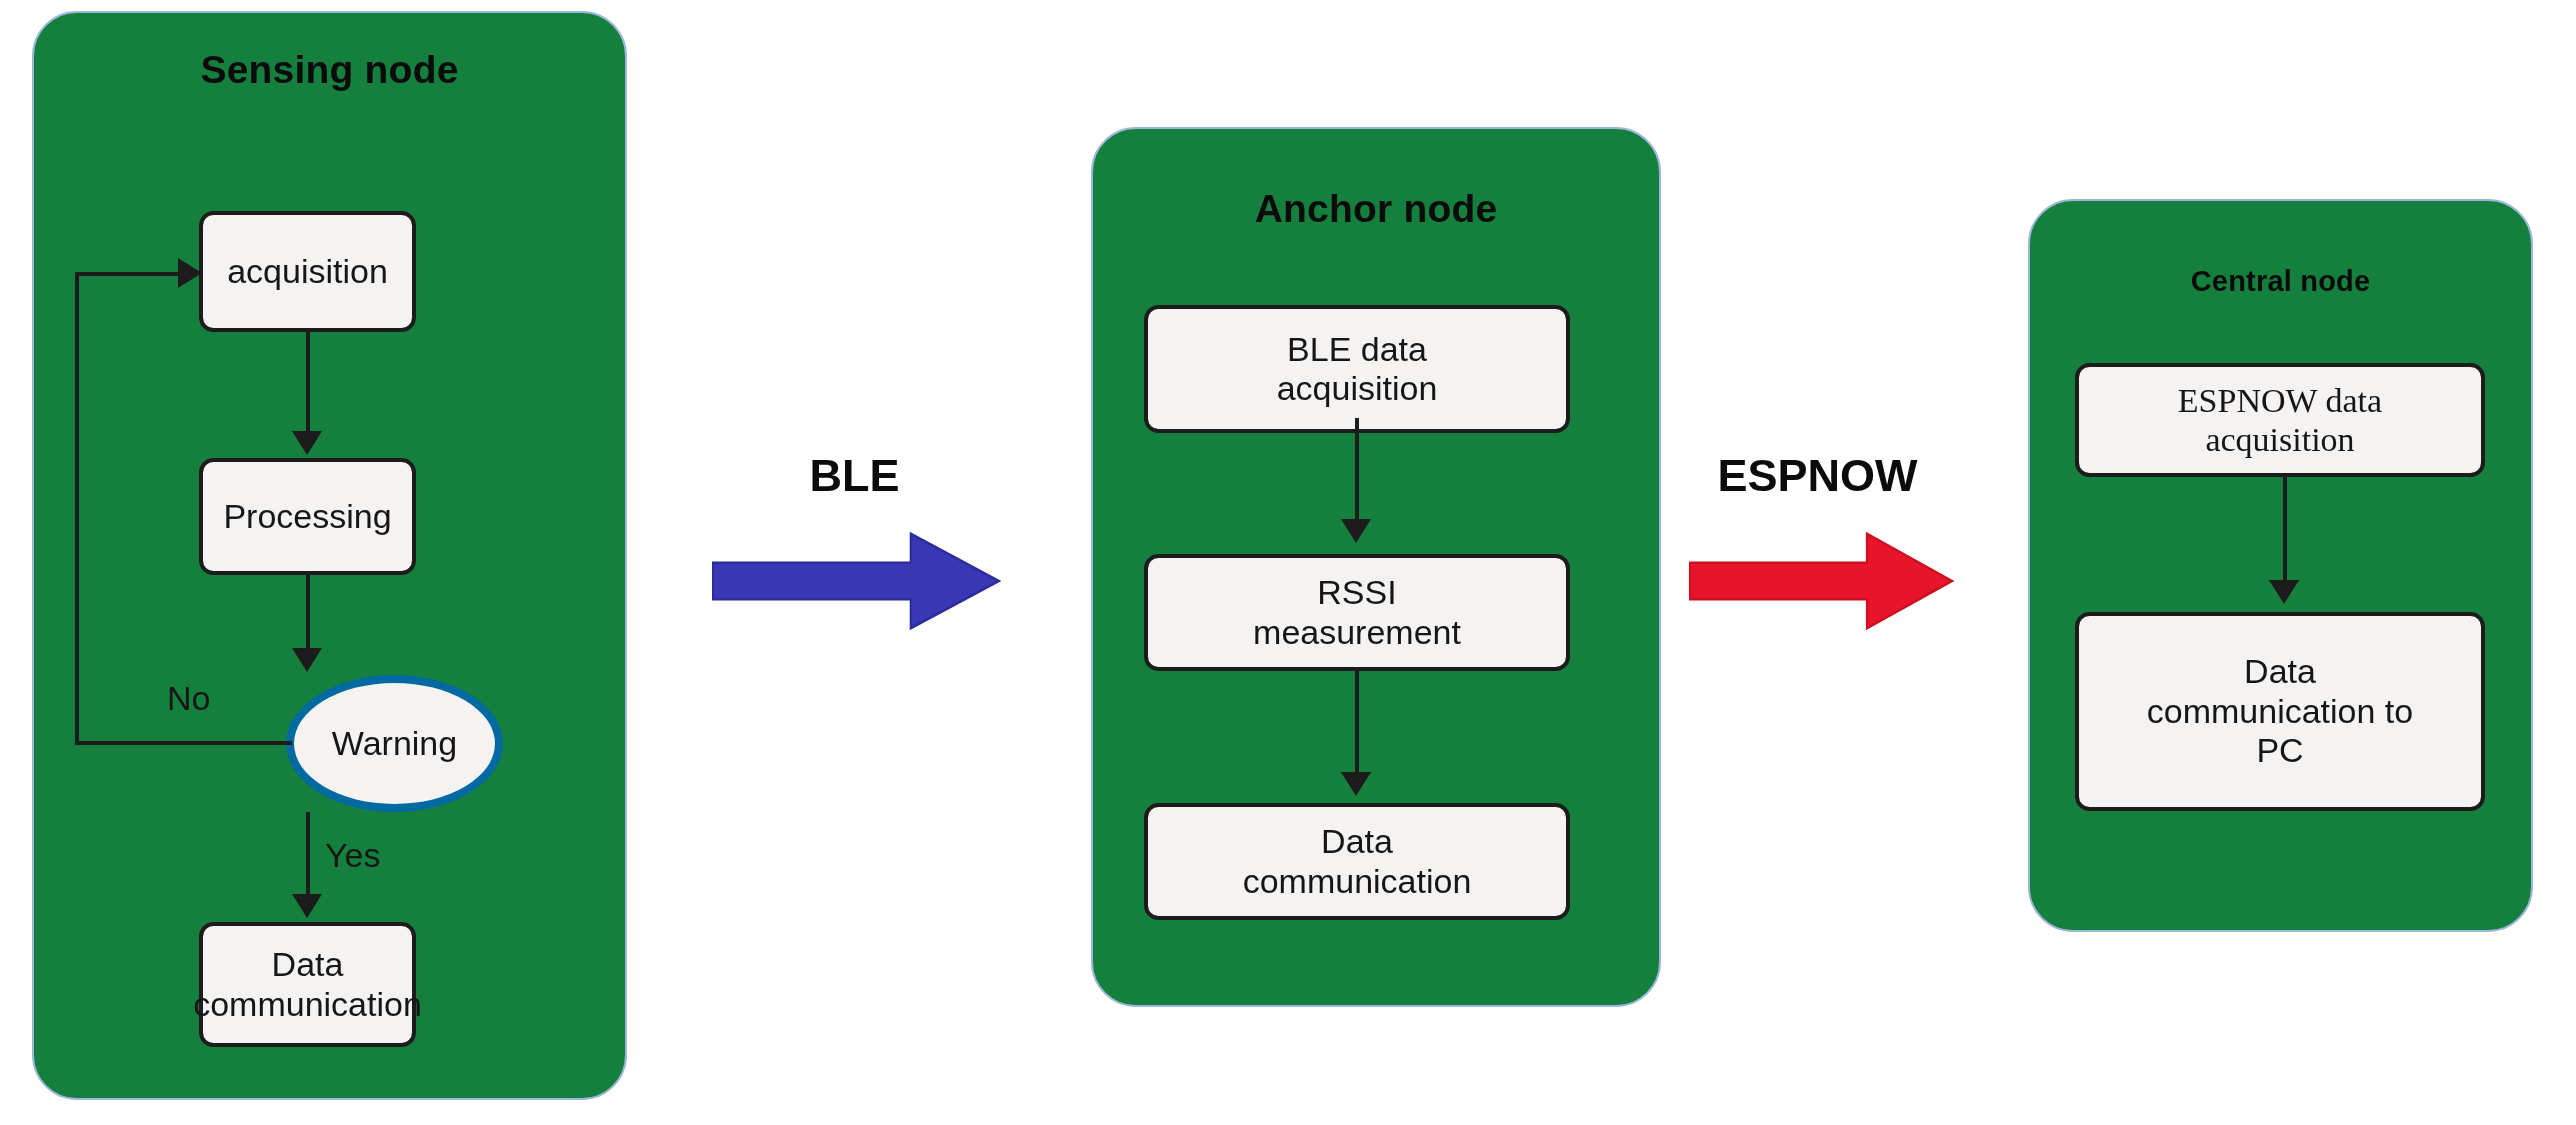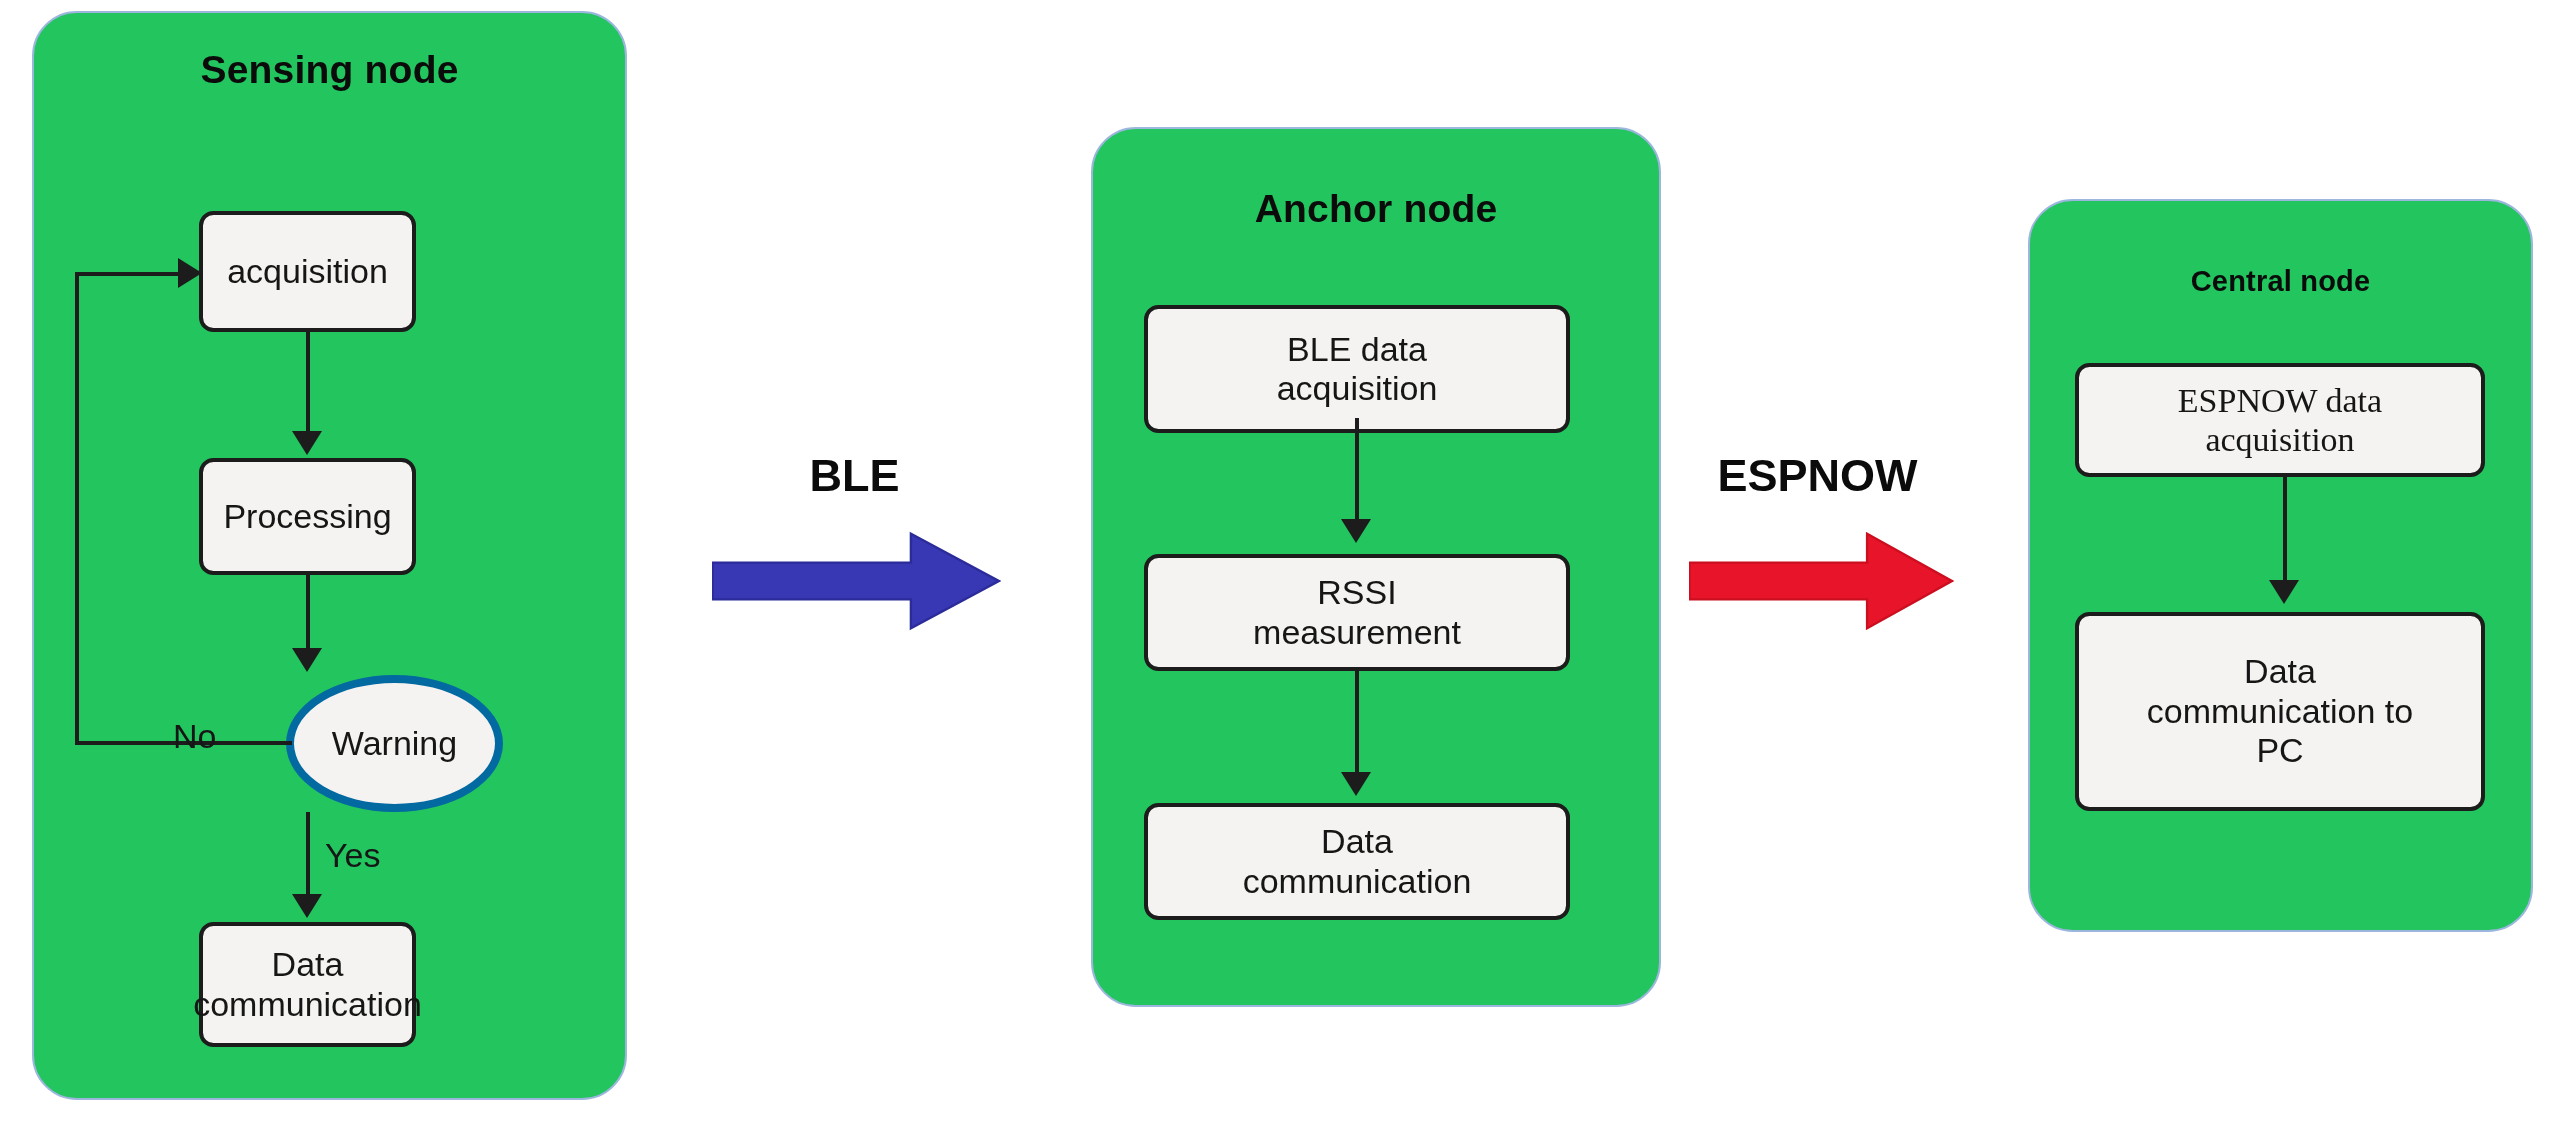--- a/index.html
+++ b/index.html
@@ -15,21 +15,21 @@
     position: relative;
     width: 2576px;
     height: 1126px;
     background: #ffffff;
     overflow: hidden;
   }
 
   
   .node-group {
     position: absolute;
-    background: #22c55e;
+    background: #15803d;
     border: 2.4px solid #9cb6dd;
     border-radius: 45px;
     box-sizing: border-box;
   }
   .group-title {
     position: absolute;
     left: 0;
     right: 0;
     text-align: center;
     font-weight: bold;
@@ -146,21 +146,21 @@
   <div class="arrowhead-down" style="left:292px; top:648px;"></div>
 
   <div class="vline" style="left:306px; top:812px; height:84px;"></div>
   <div class="arrowhead-down" style="left:292px; top:894px;"></div>
   <div class="edge-label" style="left:325px; top:836px; font-size:34px;">Yes</div>
 
   <div class="hline" style="left:75px; top:741px; width:217px;"></div>
   <div class="vline" style="left:75px; top:272px; height:473px;"></div>
   <div class="hline" style="left:75px; top:272px; width:110px;"></div>
   <div class="arrowhead-right" style="left:178px; top:258px;"></div>
-  <div class="edge-label" style="left:173px; top:679px; font-size:34px;margin-top:38px;">No</div>
+  <div class="edge-label" style="left:167px; top:679px; font-size:34px;">No</div>
 
   <div class="proto-label" style="left:758px; top:450px; width:193px; font-size:45px;">BLE</div>
   <svg class="proto-arrow" style="left:712px; top:529px;" width="289" height="104" viewBox="0 0 360 130">
     <polygon points="0,42 248,42 248,6 358,65 248,124 248,88 0,88" fill="#3838b5" stroke="#2b2b9a" stroke-width="3"></polygon>
   </svg>
 
   <div class="node-group" style="left:1091px; top:127px; width:570px; height:880px;">
     <div class="group-title" style="top:58px; font-size:39px;">Anchor node</div>
   </div>
 

